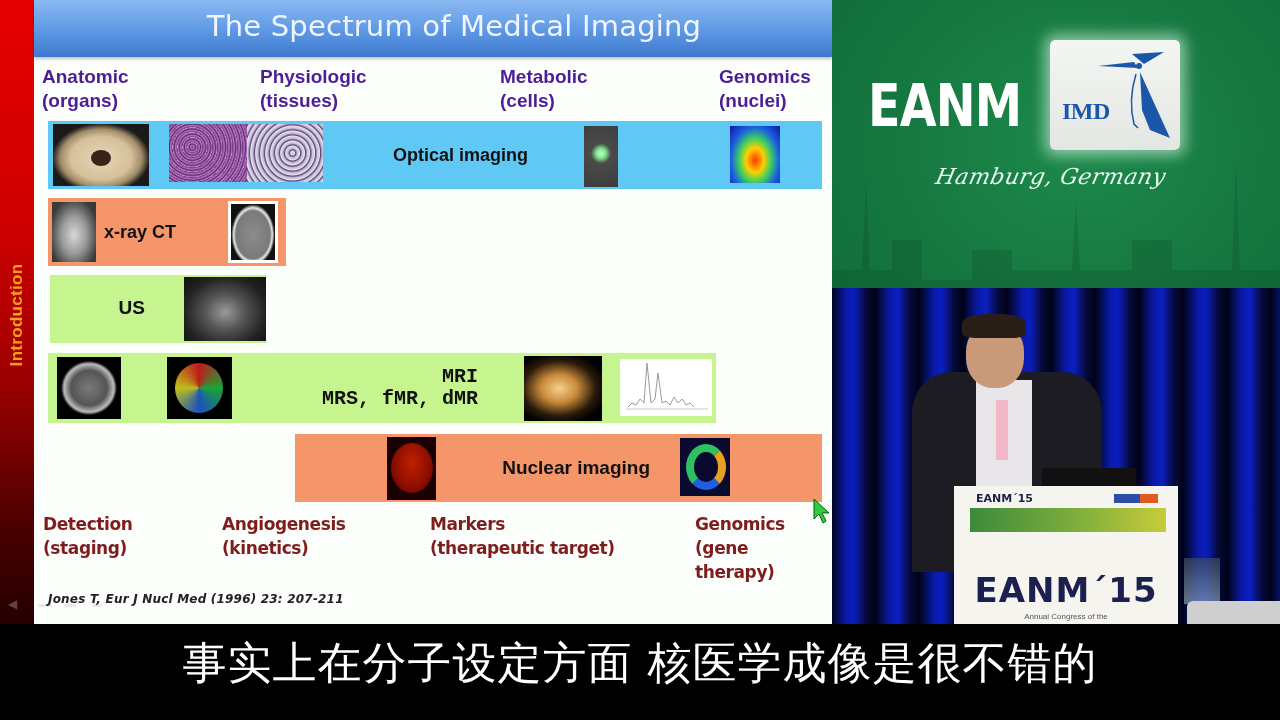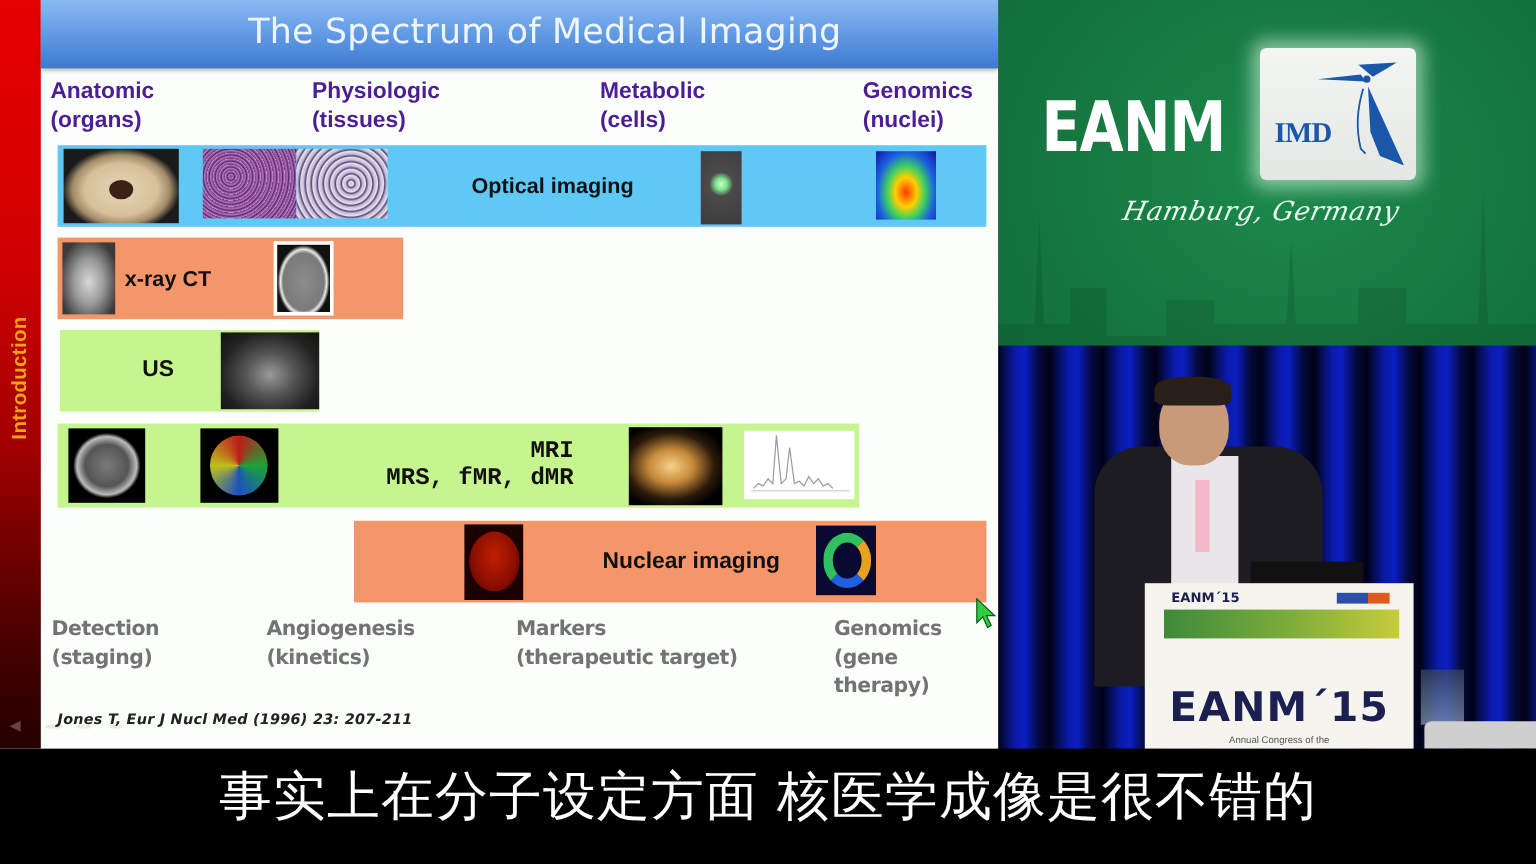--- a/index.html
+++ b/index.html
@@ -15,21 +15,21 @@
   .nav-icon { position: absolute; left: 8px; top: 598px; width: 14px; height: 12px; color: #6a4040; font-size: 12px; line-height: 12px; }
   .nav-ghost { position: absolute; top: 604px; height: 3px; background: #e7ebe7; border-radius: 2px; }
 
   .title-bar { position: absolute; left: 34px; top: 0; width: 798px; height: 57px;
     background: linear-gradient(180deg, #8ab9f2 0%, #5d97e3 55%, #3f79cf 100%);
     box-shadow: 0 2px 3px rgba(0,0,0,0.25); }
   .title-text { position: absolute; left: 0; right: 0; top: 9px; text-align: center; color: #eef5ff;
     font-family: "DejaVu Sans", sans-serif; font-size: 29px; letter-spacing: 0.2px; padding-left: 42px; }
 
   .col-head { position: absolute; font-weight: bold; font-size: 19px; line-height: 24px; color: #4c1d95; }
-  .col-foot { position: absolute; font-weight: bold; font-size: 17px; line-height: 24px; color: #737373;
+  .col-foot { position: absolute; font-weight: bold; font-size: 17px; line-height: 24px; color: #7f1d1d;
     font-family: "DejaVu Sans", sans-serif; letter-spacing: -0.4px; }
 
   .bar { position: absolute; }
   .bar-label { position: absolute; font-weight: bold; color: #111; text-align: right; }
   .thumb { position: absolute; overflow: hidden; }
 
   .citation { position: absolute; left: 48px; top: 592px; font-style: italic; font-weight: bold; font-size: 12px; color: #222;
     font-family: "DejaVu Sans", sans-serif; letter-spacing: 0.2px; }
 
   .cursor { position: absolute; left: 813px; top: 498px; width: 18px; height: 26px; }
@@ -104,21 +104,21 @@
     <div class="thumb" style="left:5px;top:3px;width:96px;height:62px;background:radial-gradient(ellipse at 50% 55%, #e6d5b5 0%, #d5c09a 45%, #a08a68 60%, #1a1a1a 72%);">
       <div style="position:absolute;left:38px;top:26px;width:20px;height:16px;background:#3a2218;border-radius:50%;"></div>
     </div>
     <div class="thumb" style="left:121px;top:3px;width:78px;height:58px;background:repeating-radial-gradient(circle at 30% 40%, #7a3a8a 0px, #b070b8 2px, #5a2a70 3px, #c88ed0 5px);"></div>
     <div class="thumb" style="left:199px;top:3px;width:76px;height:58px;background:repeating-radial-gradient(circle at 60% 50%, #c9bedb 0px, #e6e0ee 2px, #5a4a7a 3px, #d8cfe4 5px);"></div>
     <div class="bar-label" style="left:300px;top:24px;width:180px;font-size:18px;">Optical imaging</div>
     <div class="thumb" style="left:536px;top:5px;width:34px;height:61px;background:radial-gradient(circle at 50% 45%, #c8ffd0 0px, #7ae08a 5px, #4a4a4a 10px, #3c3c3c 100%);"></div>
     <div class="thumb" style="left:682px;top:5px;width:50px;height:57px;background:radial-gradient(ellipse at 50% 60%, #ff3a00 0px, #ffd000 9px, #3cd060 16px, #1a60e0 24px, #1410a0 36px);"></div>
   </div>
 
-  <div class="bar" style="left:48px;top:198px;width:288px;height:68px;background:#f4956a;text-decoration:underline;">
+  <div class="bar" style="left:48px;top:198px;width:238px;height:68px;background:#f4956a;text-decoration:underline;">
     <div class="thumb" style="left:4px;top:4px;width:44px;height:60px;background:radial-gradient(ellipse at 50% 55%, #d8d8d8 0%, #9a9a9a 40%, #3a3a3a 80%);"></div>
     <div class="bar-label" style="left:48px;top:24px;width:80px;font-size:18px;">x-ray CT</div>
     <div class="thumb" style="left:180px;top:3px;width:50px;height:62px;background:#fff;">
       <div style="position:absolute;left:3px;top:3px;width:44px;height:56px;background:radial-gradient(ellipse at 50% 55%, #8c8c8c 0%, #7a7a7a 55%, #e8e8e8 62%, #111 70%);"></div>
     </div>
   </div>
 
   <div class="bar" style="left:50px;top:275px;width:216px;height:68px;background:#c6f48e;">
     <div class="bar-label" style="left:20px;top:22px;width:75px;font-size:19px;">US</div>
     <div class="thumb" style="left:134px;top:2px;width:82px;height:64px;background:radial-gradient(ellipse at 50% 55%, #9a9a9a 0%, #555 35%, #222 70%, #111 100%);"></div>

